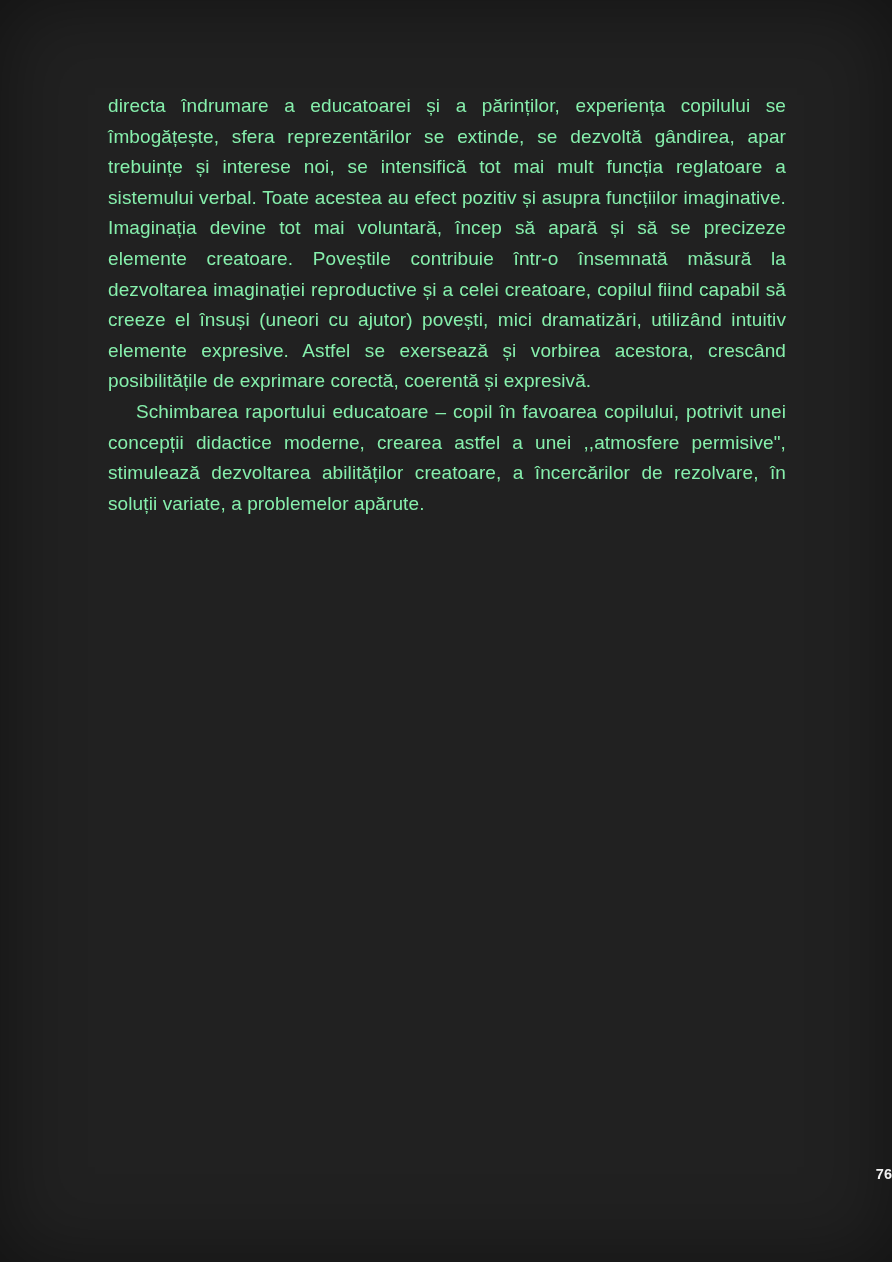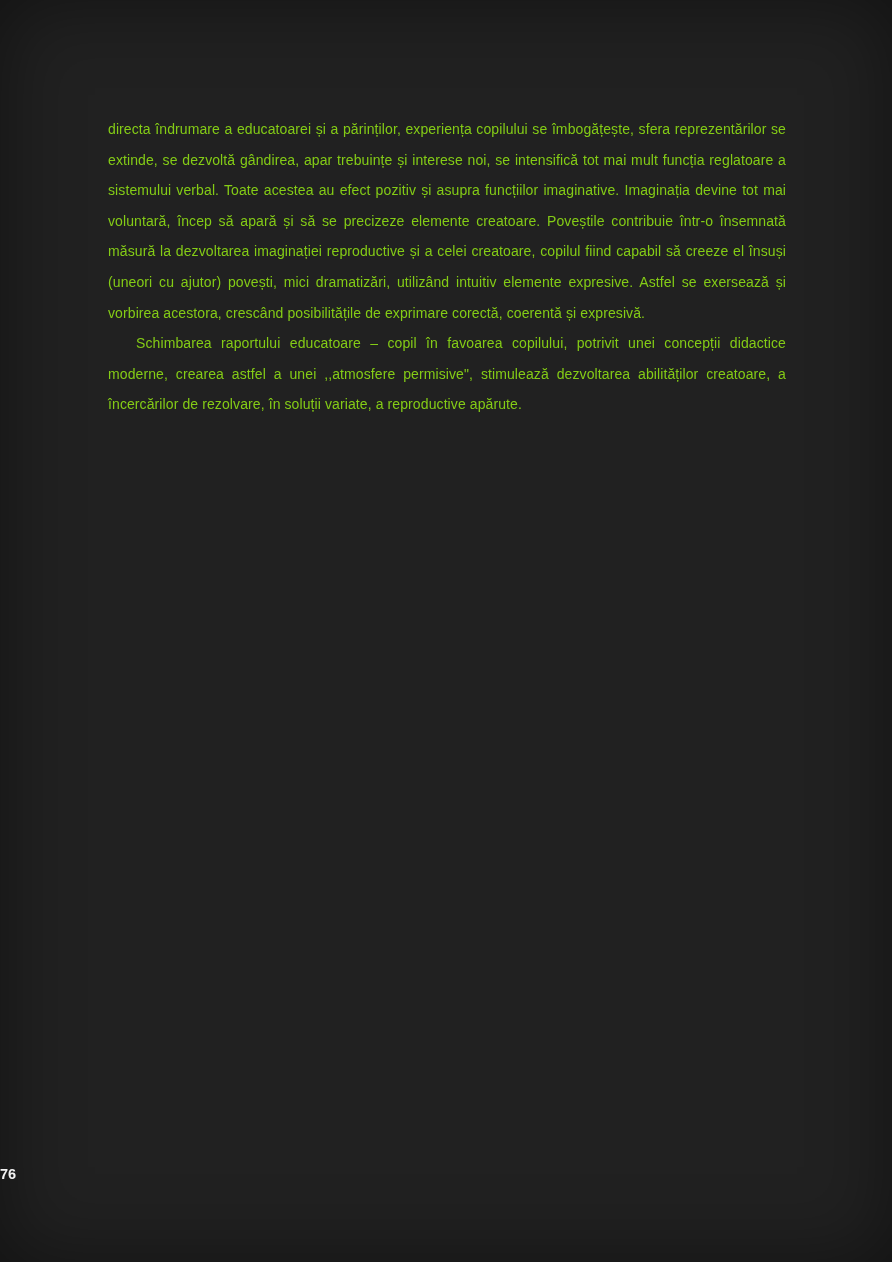--- a/index.html
+++ b/index.html
@@ -12,49 +12,49 @@
     position: relative;
     width: 892px;
     height: 1262px;
     background: #212121;
     box-shadow: inset 0 0 80px rgba(0,0,0,0.45);
     overflow: hidden;
   }
   .text-block {
     position: absolute;
     left: 108px;
-    top: 114px;
+    top: 91px;
     width: 678px;
-    color: #84cc16;
-    font-size: 14px;
+    color: #86efac;
+    font-size: 19px;
     line-height: 30.6px;
     text-align: justify;
     letter-spacing: 0.1px;
   }
   .text-block p {
     margin: 0;
     padding: 0;
   }
   .text-block p.indented {
     text-indent: 28px;
   }
   .page-number {
     position: absolute;
     left: 0;
     bottom: 80px;
     width: 100%;
-    text-align: left;
+    text-align: right;
     color: #f2f2f2;
     font-size: 14.5px;
     font-weight: bold;
   }
 </style>
 </head>
 <body>
 
 <div class="page">
   <div class="text-block">
     <p>directa îndrumare a educatoarei și a părinților, experiența copilului se îmbogățește, sfera reprezentărilor se extinde, se dezvoltă gândirea, apar trebuințe și interese noi, se intensifică tot mai mult funcția reglatoare a sistemului verbal. Toate acestea au efect pozitiv și asupra funcțiilor imaginative. Imaginația devine tot mai voluntară, încep să apară și să se precizeze elemente creatoare. Poveștile contribuie într-o însemnată măsură la dezvoltarea imaginației reproductive și a celei creatoare, copilul fiind capabil să creeze el însuși (uneori cu ajutor) povești, mici dramatizări, utilizând intuitiv elemente expresive. Astfel se exersează și vorbirea acestora, crescând posibilitățile de exprimare corectă, coerentă și expresivă.</p>
-    <p class="indented">Schimbarea raportului educatoare – copil în favoarea copilului, potrivit unei concepții didactice moderne, crearea astfel a unei ,,atmosfere permisive", stimulează dezvoltarea abilităților creatoare, a încercărilor de rezolvare, în soluții variate, a reproductive apărute.</p>
+    <p class="indented">Schimbarea raportului educatoare – copil în favoarea copilului, potrivit unei concepții didactice moderne, crearea astfel a unei ,,atmosfere permisive", stimulează dezvoltarea abilităților creatoare, a încercărilor de rezolvare, în soluții variate, a problemelor apărute.</p>
   </div>
 
   <div class="page-number">76</div>
 </div>
 
 </body></html>

